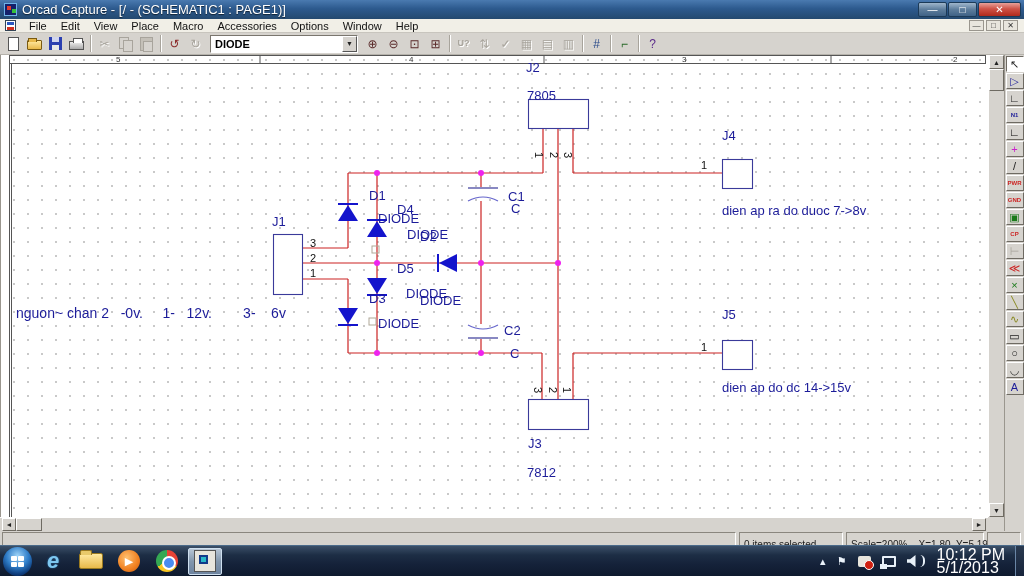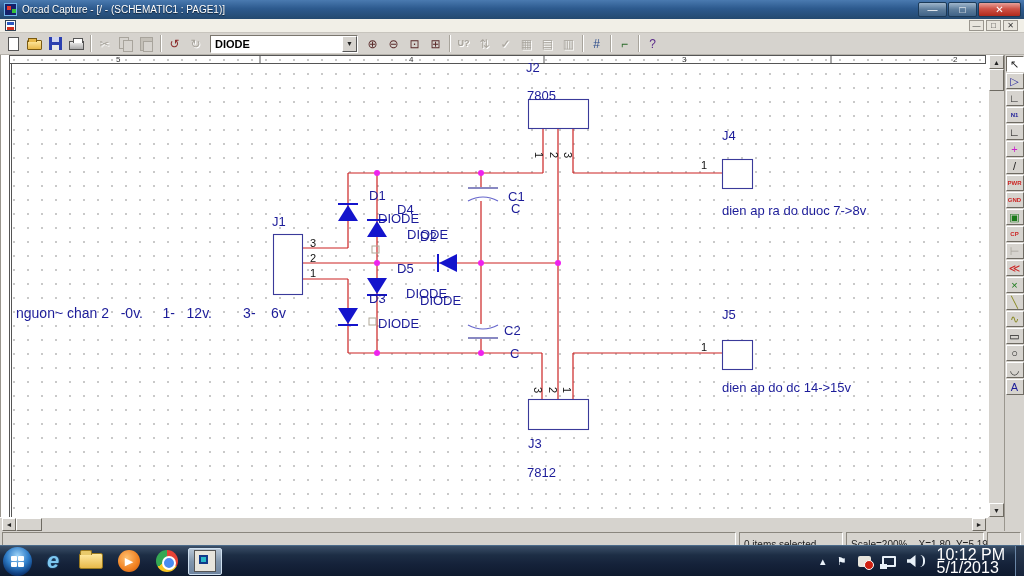--- a/index.html
+++ b/index.html
@@ -6,21 +6,21 @@
   html,body { width:1024px; height:576px; overflow:hidden; }
   body { font-family:"Liberation Sans", sans-serif; position:relative; background:#d6d3ce; }
   .abs { position:absolute; }
 
   
   #titlebar { left:0; top:0; width:1024px; height:19px;
     background:linear-gradient(#4a7ab0,#2d5a8e 45%,#24496f); display:flex; align-items:center; }
   #app-icon { width:13px; height:13px; margin:0 5px 0 4px; background:#14206a; border:1px solid #6fb2e8;
     position:relative; }
   #app-icon::after { content:""; position:absolute; left:2px; top:2px; width:4px; height:4px; background:#e23a2e; box-shadow:5px 3px 0 #35c03a; }
-  #title-text { color:#fff; font-size:10px; text-shadow:0 1px 1px #123; white-space:pre; }
+  #title-text { color:#fff; font-size:13px; text-shadow:0 1px 1px #123; white-space:pre; }
   #win-controls { margin-left:auto; display:flex; margin-right:3px; }
   .wbtn { width:29px; height:15px; margin-left:1px; border:1px solid #1c3a57; border-radius:2px;
     background:linear-gradient(#9fb6cc,#5d7d9c 50%,#3f6286); color:#fff; font-size:10px;
     display:flex; align-items:center; justify-content:center; line-height:1; }
   .wbtn.close { background:linear-gradient(#e8a199,#cf5347 45%,#b02a1c); width:43px; }
 
   
   #menubar { left:0; top:19px; width:1024px; height:14px; background:#f1efe7; border-bottom:1px solid #c8c5be;
     display:flex; align-items:center; font-size:11px; color:#111; }
   #mdi-icon { width:11px; height:11px; margin:0 6px 0 5px; background:#fff; border:1px solid #345;
@@ -131,20 +131,31 @@
   <span id="title-text">Orcad Capture - [/ - (SCHEMATIC1 : PAGE1)]</span>
   <div id="win-controls">
       <div class="wbtn">—</div>
       <div class="wbtn">□</div>
       <div class="wbtn close">✕</div>
     </div>
 </div>
 
 <div class="abs" id="menubar">
   <div id="mdi-icon"></div>
+  <div id="menu-items" style="display:flex">
+      <div class="menu-item">File</div>
+      <div class="menu-item">Edit</div>
+      <div class="menu-item">View</div>
+      <div class="menu-item">Place</div>
+      <div class="menu-item">Macro</div>
+      <div class="menu-item">Accessories</div>
+      <div class="menu-item">Options</div>
+      <div class="menu-item">Window</div>
+      <div class="menu-item">Help</div>
+    </div>
   <div id="mdi-controls">
       <div class="mdibtn">—</div>
       <div class="mdibtn">□</div>
       <div class="mdibtn">✕</div>
     </div>
 </div>
 
 <div class="abs" id="toolbar">
   <div id="tb-left" style="display:flex;align-items:center">
       <div class="tbtn">

